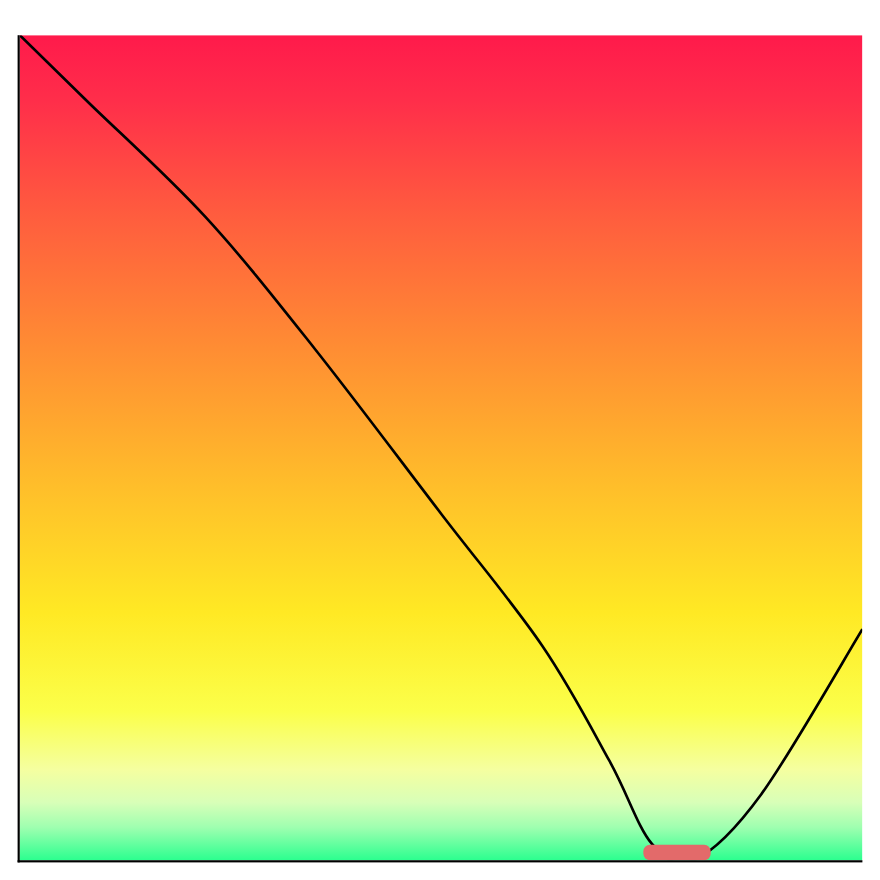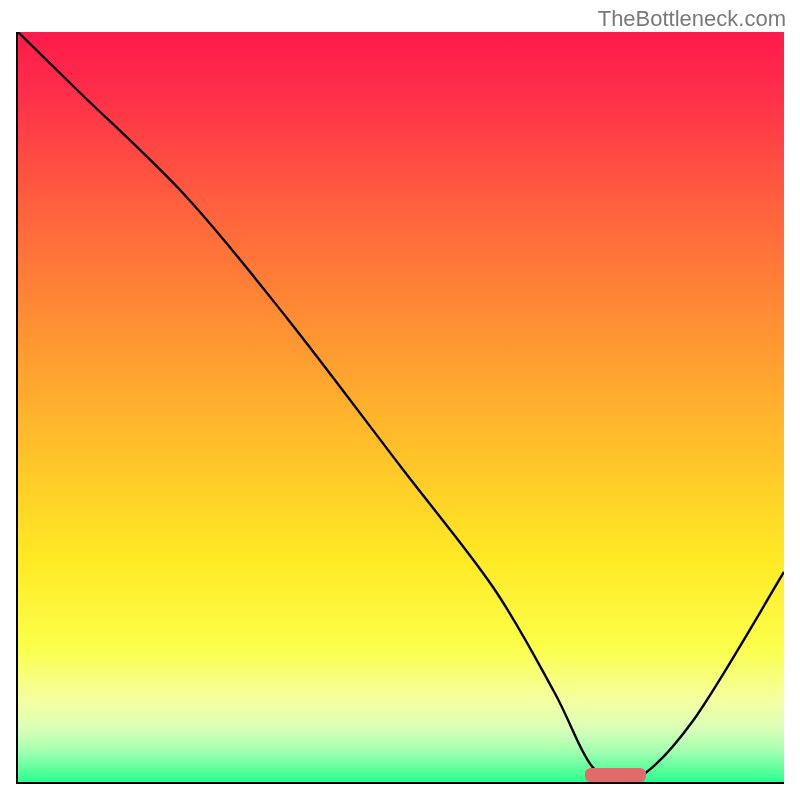--- a/index.html
+++ b/index.html
@@ -59,21 +59,20 @@
     font-size: 22px;
     font-weight: 500;
     user-select: none;
   }
 </style>
 </head>
 <body>
 
 <div class="chart-container">
 
-  <div class="watermark">TheBottleneck.com</div>
 
   <div class="plot-area">
     <div class="gradient-bg"></div>
 
     <svg class="curve-svg" viewBox="0 0 766 750" preserveAspectRatio="none">
       <path fill="none" stroke="#000000" stroke-width="2.4" d="M 0,0 C 10.213333333333333,10 33.19333333333333,32.5 61.28,60 C 89.36666666666667,87.5 134.05,127.5 168.52,165 C 202.99,202.5 232.3533333333333,240 268.09999999999997,285 C 303.84666666666664,330 348.53,390 383,435 C 417.47,480 449.3866666666667,517.5 474.92,555 C 500.4533333333333,592.5 519.6033333333332,630 536.1999999999999,660 C 552.7966666666666,690 561.7333333333333,720 574.5,735 C 587.2666666666667,750 596.2033333333334,757.5 612.8000000000001,750 C 629.3966666666668,742.5 648.5466666666667,725 674.08,690 C 699.6133333333333,655 750.6800000000001,565 766,540"></path>
       <rect rx="6" ry="6" fill="#e36a6a" x="566.84" y="736" width="61.27999999999997" height="14"></rect>
     </svg>
   </div>
 

